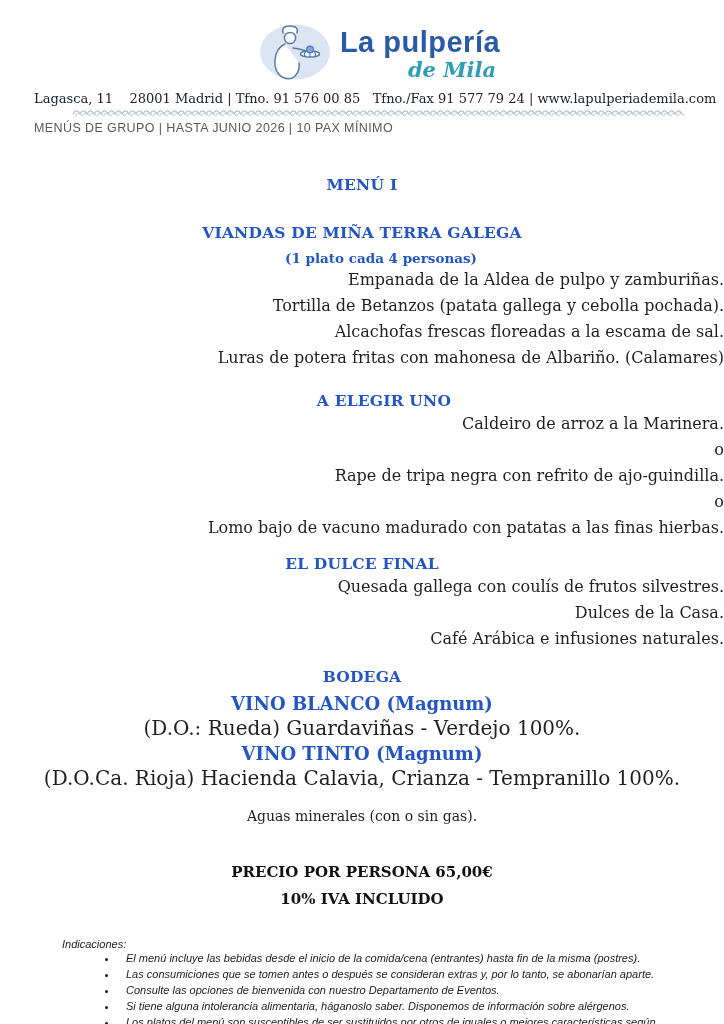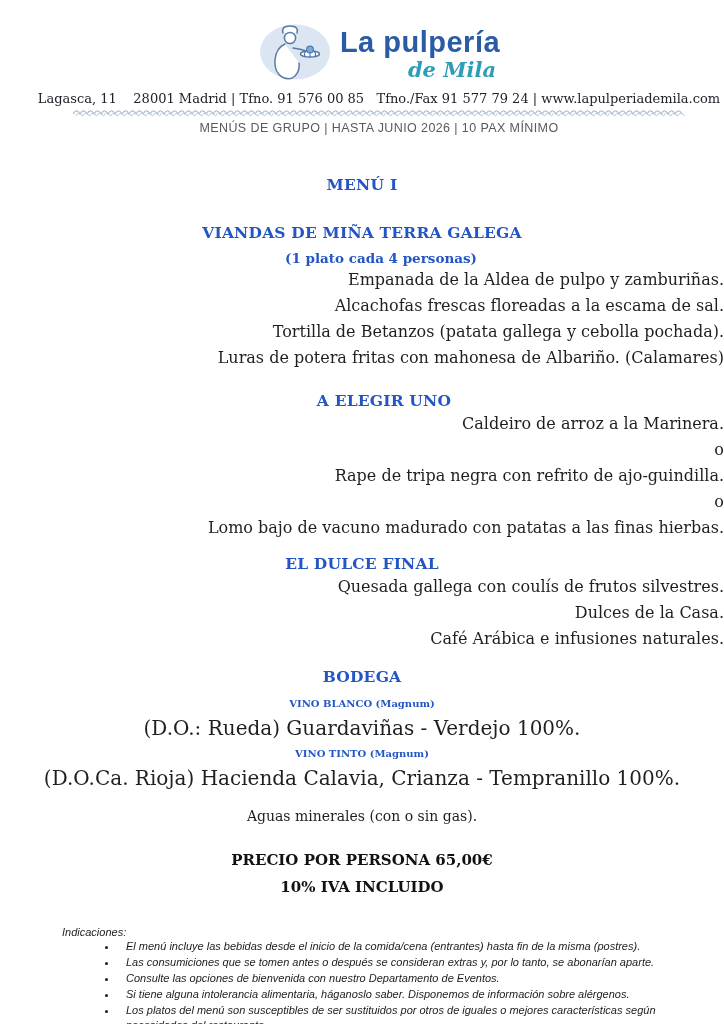--- a/index.html
+++ b/index.html
@@ -7,21 +7,21 @@
   .page{
     position:relative;
     width:724px;height:1024px;
     margin:0 auto;
     background:#ffffff;
     overflow:hidden;
     font-family:"DejaVu Serif", serif;
     color:#1f1f1f;
   }
   
-  .header{padding-top:24px;text-align:center;margin-left:34px;}
+  .header{padding-top:24px;text-align:left;margin-left:34px;}
   .logo-row{
     display:flex;justify-content:center;align-items:center;gap:8px;
     height:60px;
   }
   .brand-block{display:flex;flex-direction:column;align-items:flex-end;line-height:1;}
   .brand-name{
     font-family:"Liberation Sans", sans-serif;
     font-size:29px;font-weight:600;letter-spacing:.5px;
     color:#2a5ba6;
   }
@@ -59,26 +59,26 @@
   .section-subheading{
     margin-top:8px;
     font-size:13.5px;font-weight:bold;color:#2456c3;padding-left:38px;
   }
   .items{margin-top:1px;font-size:16px;line-height:26px;text-align:right;}
   .s2-heading{margin-top:20px;padding-left:44px;}
   .s3-heading{margin-top:13px;}
   .s4-heading{margin-top:15px;}
   .wine-label{
     margin-top:5px;
-    font-size:10px;font-weight:bold;color:#2456c3;
+    font-size:18px;font-weight:bold;color:#2456c3;
     line-height:25px;
   }
   .wine-desc{font-size:20px;line-height:25px;}
   .water-note{margin-top:17px;font-size:14px;}
-  .price-block{margin-top:23px;font-weight:bold;font-size:15px;line-height:27px;color:#111;}
+  .price-block{margin-top:35px;font-weight:bold;font-size:15px;line-height:27px;color:#111;}
   
   .footer{
     margin-top:25px;
     margin-left:62px;margin-right:40px;
     font-family:"Liberation Sans", sans-serif;
     font-style:italic;
     font-size:11px;color:#1c1c1c;
     text-align:left;
   }
   .footer-title{margin:0 0 1px 0;font-weight:bold;font-weight:normal;}
@@ -123,22 +123,22 @@
   </div>
 
   <div class="menu">
 
     <div class="menu-title">MENÚ I</div>
 
     <div class="section-heading s1-heading">VIANDAS DE MIÑA TERRA GALEGA</div>
     <div class="section-subheading">(1 plato cada 4 personas)</div>
     <div class="items">
       <div>Empanada de la Aldea de pulpo y zamburiñas.</div>
+      <div>Tortilla de Betanzos (patata gallega y cebolla pochada).</div>
       <div>Alcachofas frescas floreadas a la escama de sal.</div>
-      <div>Tortilla de Betanzos (patata gallega y cebolla pochada).</div>
       <div>Luras de potera fritas con mahonesa de Albariño. (Calamares)</div>
     </div>
 
     <div class="section-heading s2-heading">A ELEGIR UNO</div>
     <div class="items">
       <div>Caldeiro de arroz a la Marinera.</div>
       <div>o</div>
       <div>Rape de tripa negra con refrito de ajo-guindilla.</div>
       <div>o</div>
       <div>Lomo bajo de vacuno madurado con patatas a las finas hierbas.</div>

